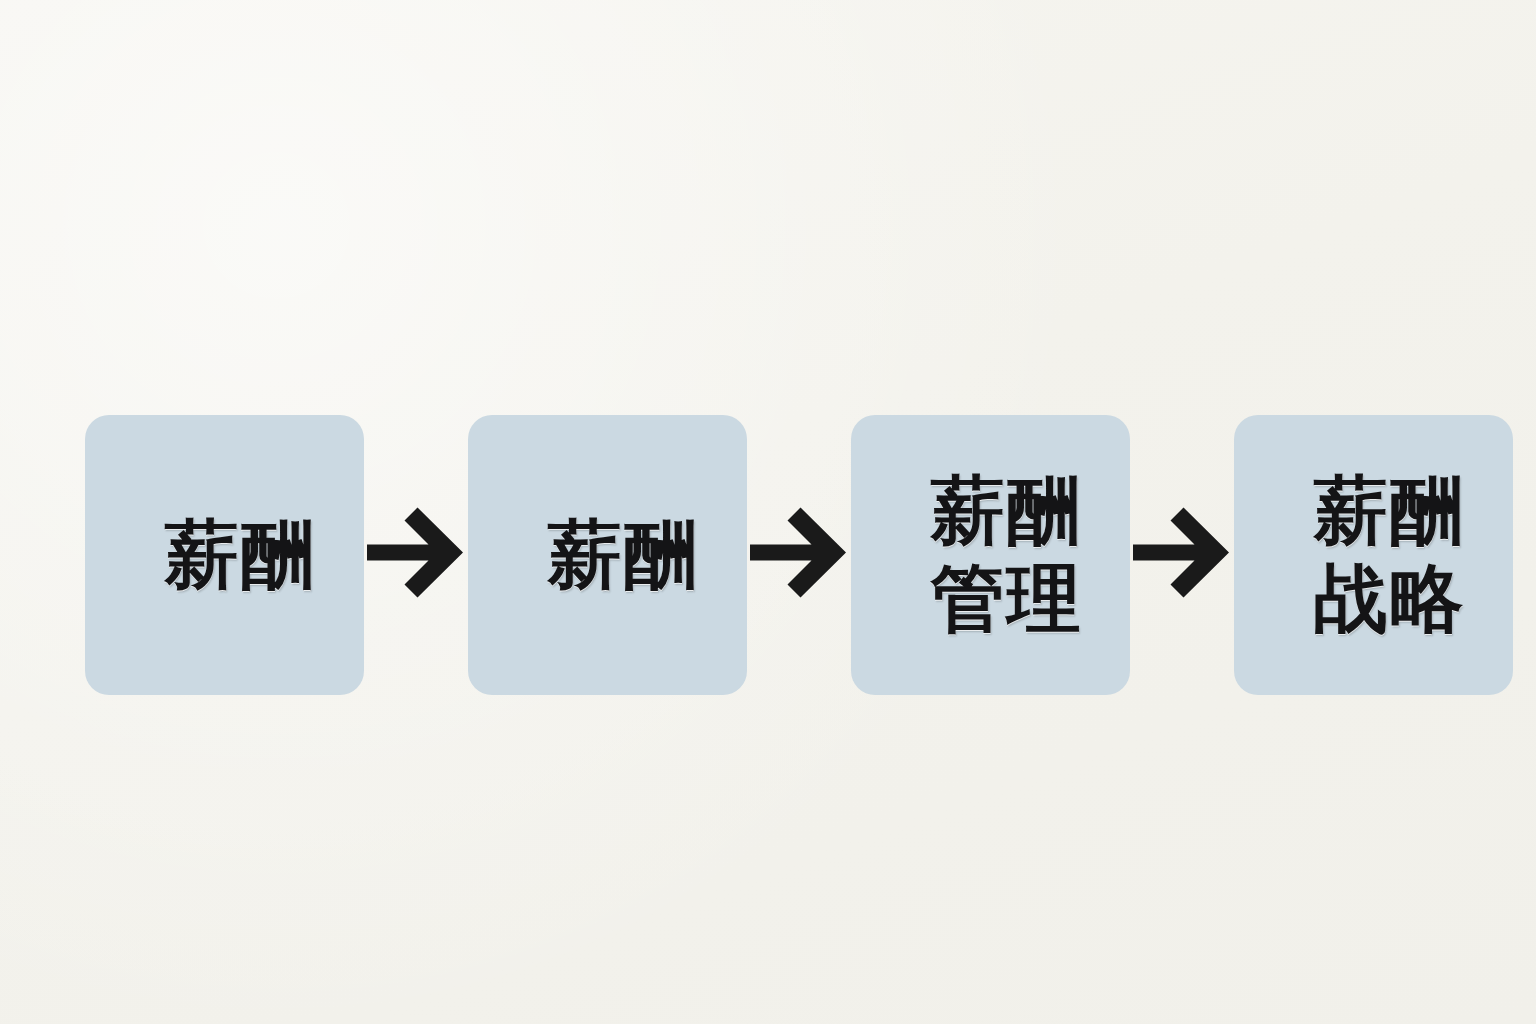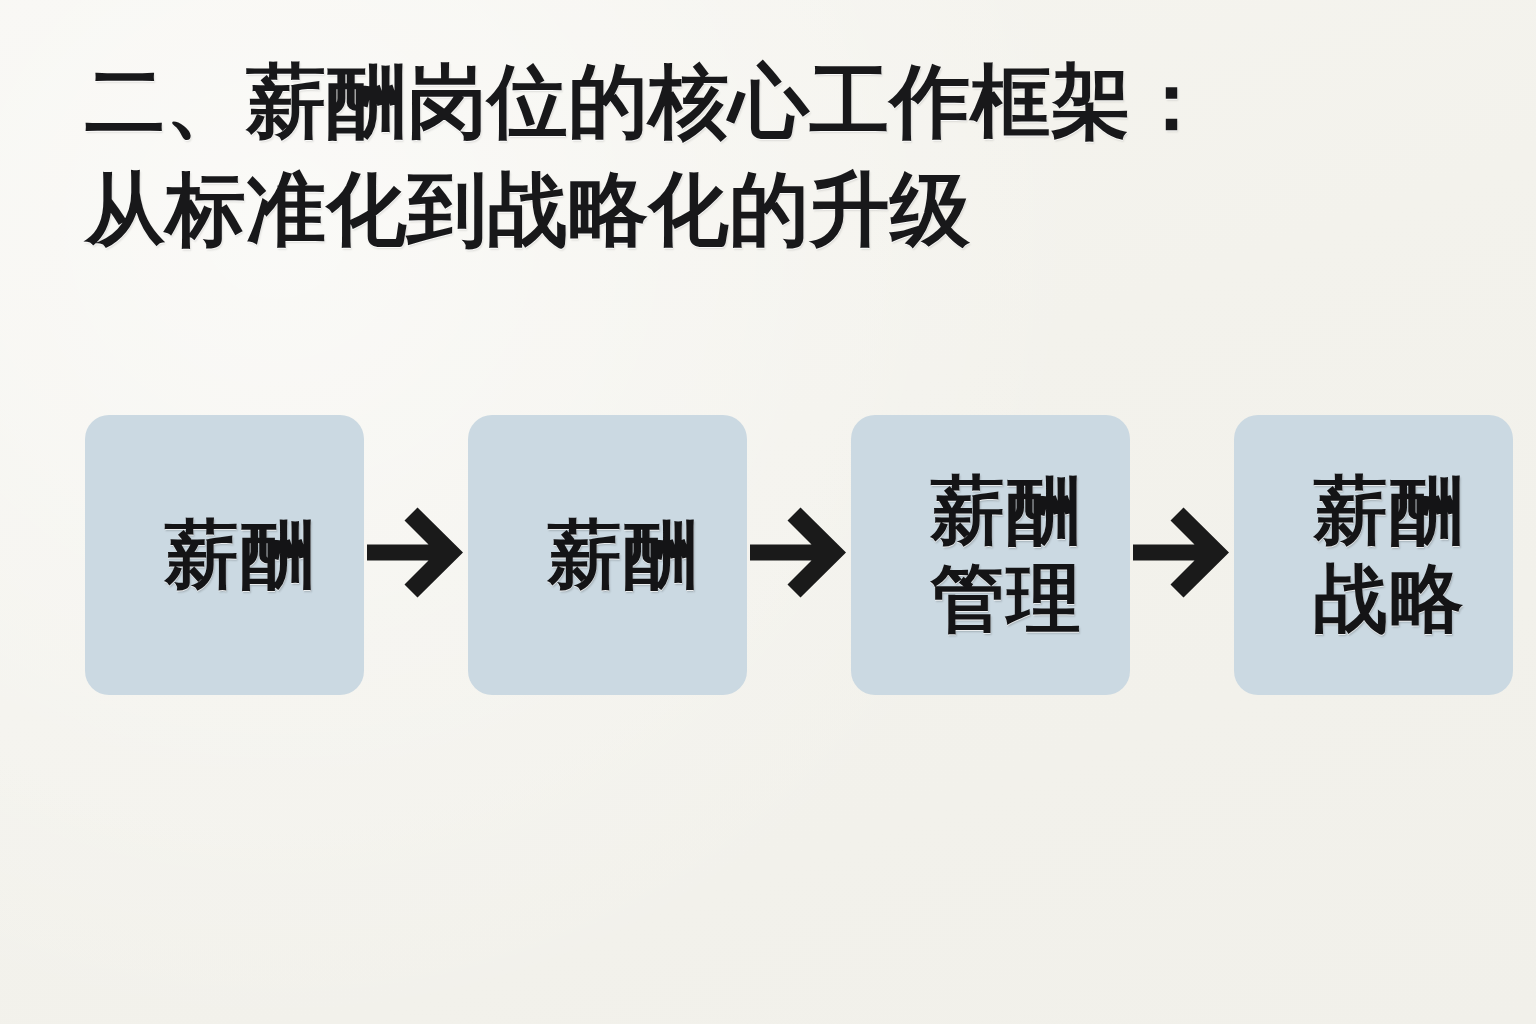--- a/index.html
+++ b/index.html
@@ -95,24 +95,20 @@
     display: block;
     width: 98px;
     height: 96px;
   }
 </style>
 </head>
 <body>
 
 <div class="slide">
 
-  <div class="title-block">
-    <div class="title-line">二、薪酬岗位的核心工作框架：</div>
-    <div class="title-line">从标准化到战略化的升级</div>
-  </div>
 
   <div class="flow">
 
     <div class="node">
       <div class="node-label">薪酬</div>
     </div>
 
     <div class="arrow">
       <svg viewBox="0 0 98 96" xmlns="http://www.w3.org/2000/svg" aria-hidden="true">
         <path d="M0 37.5 H61.5 L37.5 13.5 L50.5 0.5 L96 45.5 L50.5 90.5 L37.5 77.5 L61.5 53.5 H0 Z" fill="#1a1a1a"></path>

